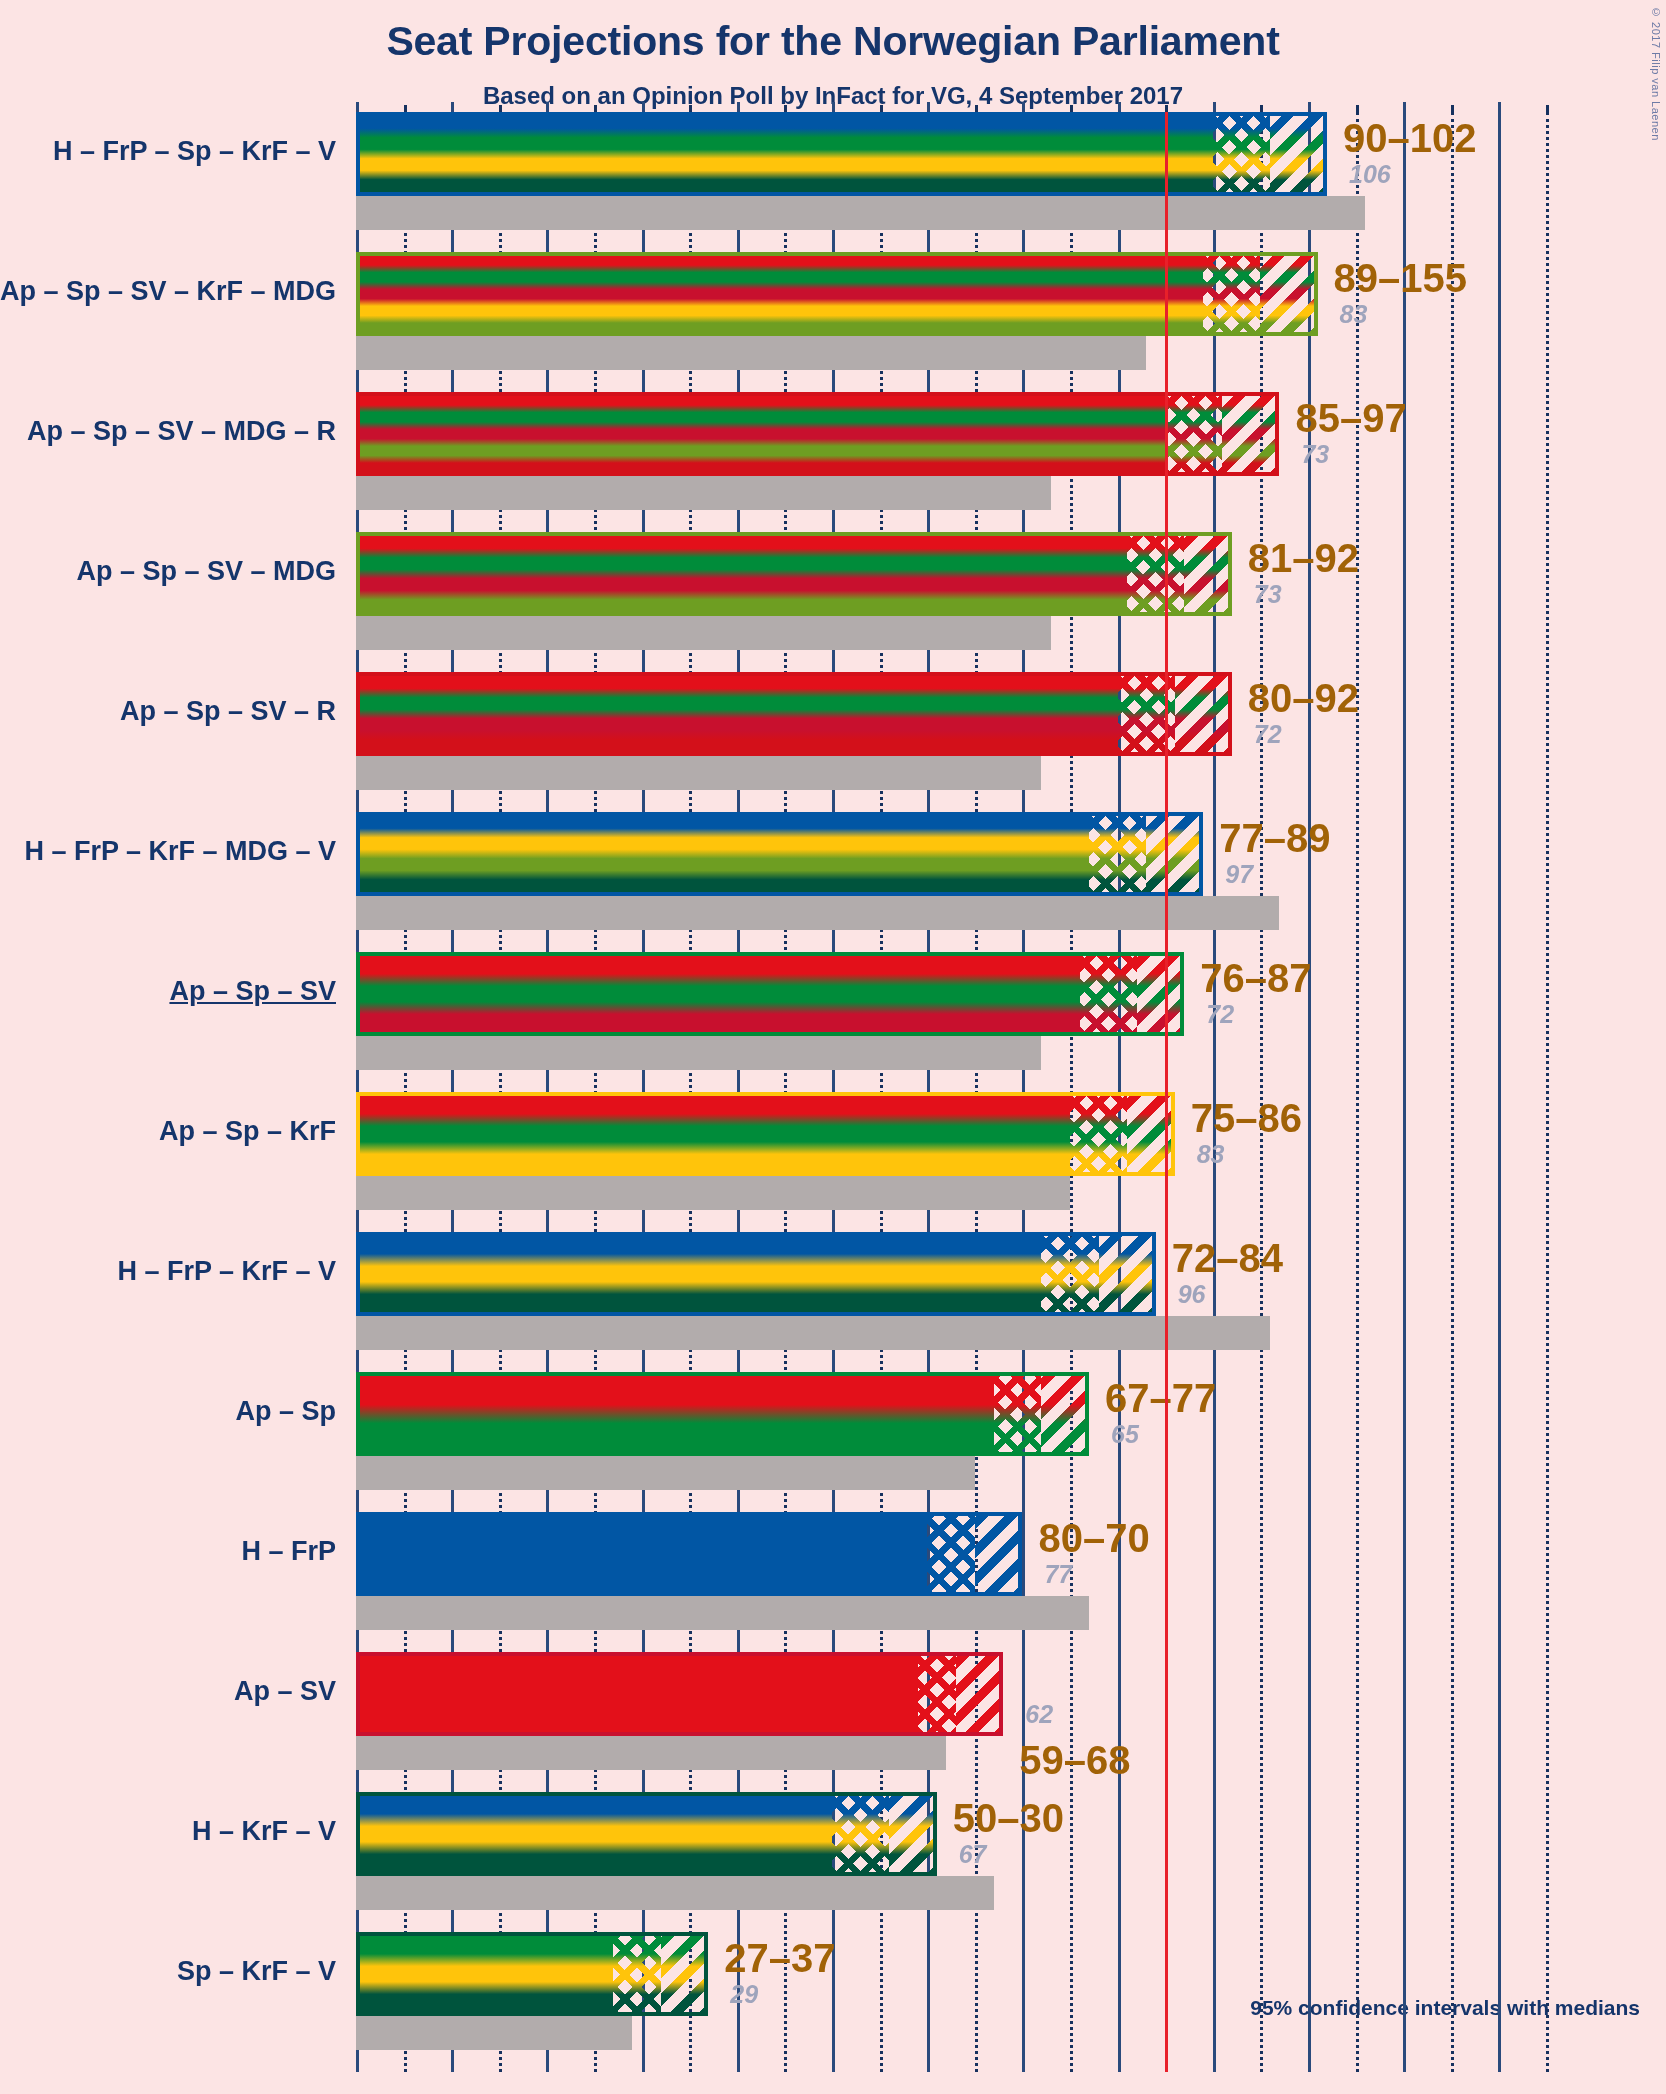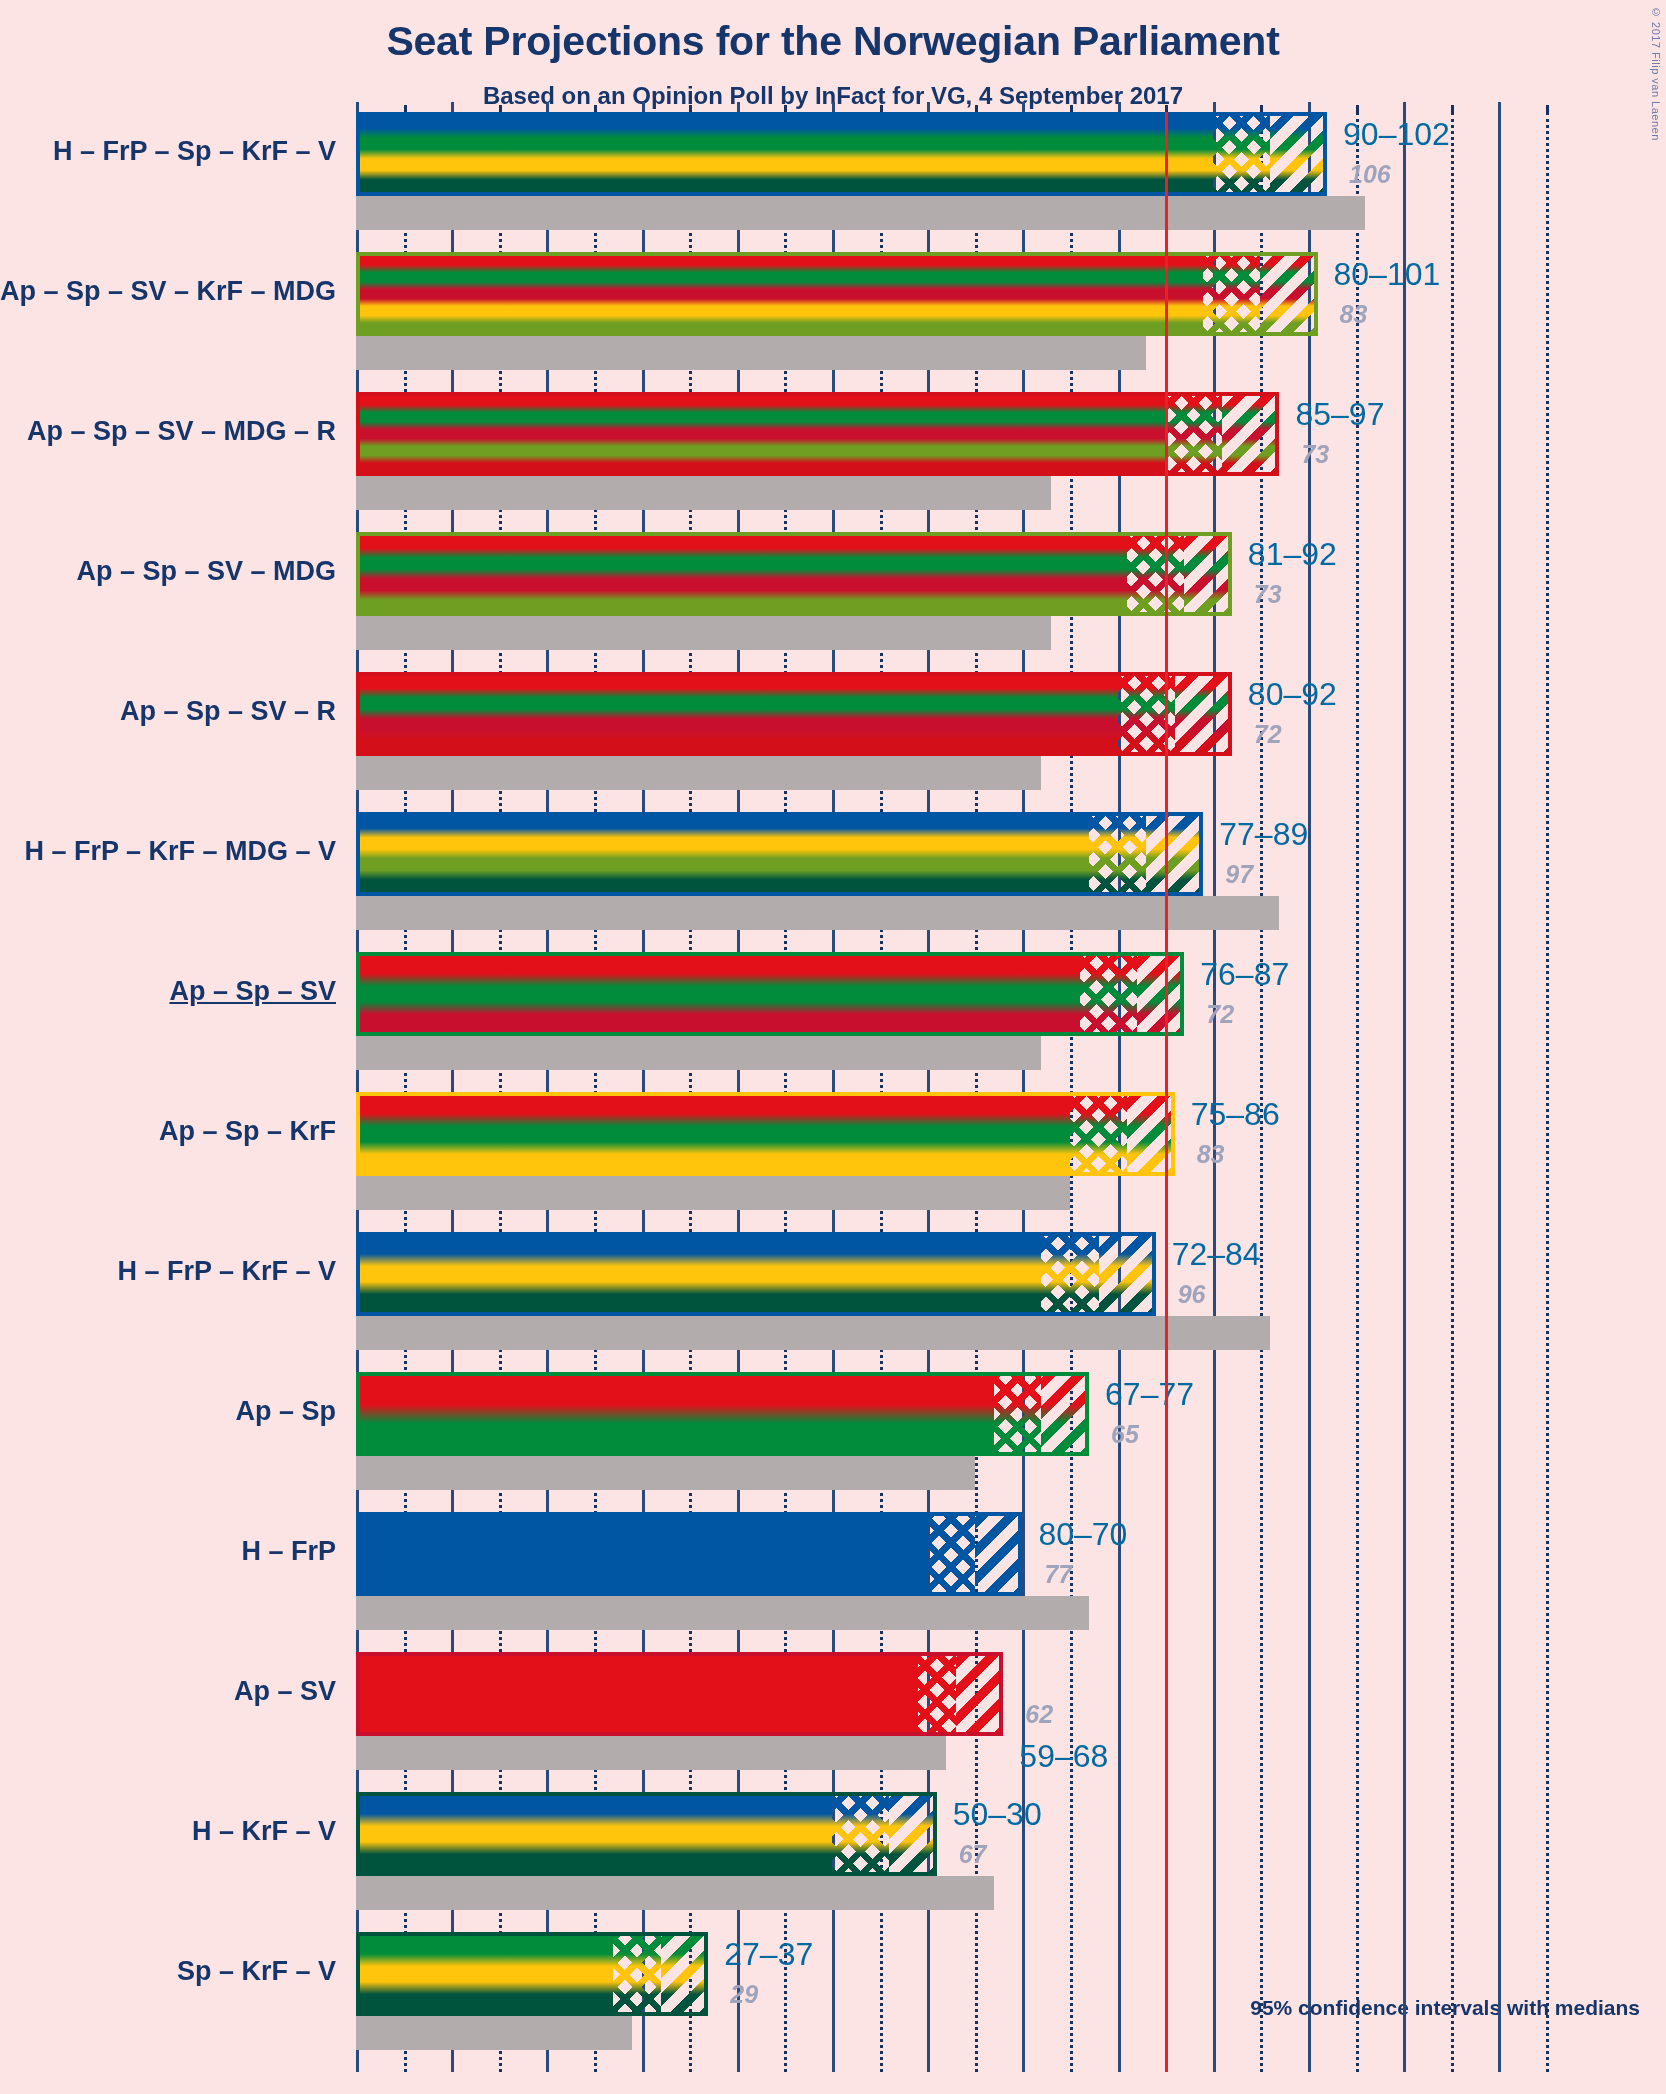--- a/index.html
+++ b/index.html
@@ -73,21 +73,21 @@
   }
   .row-label{
     position:absolute;
     text-align:right;
     font-size:27px;font-weight:bold;color:#15356B;
     white-space:nowrap;
     line-height:1;
   }
   .ci-label{
     position:absolute;
-    font-size:32px;font-weight:normal;color:#0369a1;
+    font-size:40px;font-weight:bold;color:#a16207;
     white-space:nowrap;line-height:1;
   }
   .median-label{
     position:absolute;
     font-size:25px;font-style:italic;font-weight:bold;color:#9FA4BC;
     white-space:nowrap;line-height:1;
   }
 </style>
 </head>
 <body>
@@ -276,21 +276,21 @@
         <div class="hatch-hi" style="left: 304.64px; width: 47.6px; background: linear-gradient(rgb(0, 140, 58) 7.33%, rgb(0, 140, 58) 26%, rgb(255, 196, 11) 40.67%, rgb(255, 196, 11) 59.33%, rgb(0, 84, 61) 74%, rgb(0, 84, 61) 92.67%); mask-image: repeating-linear-gradient(-45deg, rgb(0, 0, 0) 0px, rgb(0, 0, 0) 9px, transparent 9px, transparent 20px);"></div>
         <div class="bar-outline" style="left: 0px; width: 352.24px; border: 4px solid rgb(0, 84, 61);"></div>
       </div>
     </div>
   </div>
 
 <div class="row-label" style="top: 138px; left: 0px; width: 336px;">H – FrP – Sp – KrF – V</div>
 <div class="ci-label" style="top: 118px; left: 1343.04px;">90–102</div>
 <div class="median-label" style="top: 162px; left: 1349.04px;">106</div>
 <div class="row-label" style="top: 278px; left: 0px; width: 336px;">Ap – Sp – SV – KrF – MDG</div>
-<div class="ci-label" style="top: 258px; left: 1333.52px;">80–101</div>
+<div class="ci-label" style="top: 258px; left: 1333.52px;">89–155</div>
 <div class="median-label" style="top: 302px; left: 1339.52px;">83</div>
 <div class="row-label" style="top: 418px; left: 0px; width: 336px;">Ap – Sp – SV – MDG – R</div>
 <div class="ci-label" style="top: 398px; left: 1295.44px;">85–97</div>
 <div class="median-label" style="top: 442px; left: 1301.44px;">73</div>
 <div class="row-label" style="top: 558px; left: 0px; width: 336px;">Ap – Sp – SV – MDG</div>
 <div class="ci-label" style="top: 538px; left: 1247.84px;">81–92</div>
 <div class="median-label" style="top: 582px; left: 1253.84px;">73</div>
 <div class="row-label" style="top: 698px; left: 0px; width: 336px;">Ap – Sp – SV – R</div>
 <div class="ci-label" style="top: 678px; left: 1247.84px;">80–92</div>
 <div class="median-label" style="top: 722px; left: 1253.84px;">72</div>

